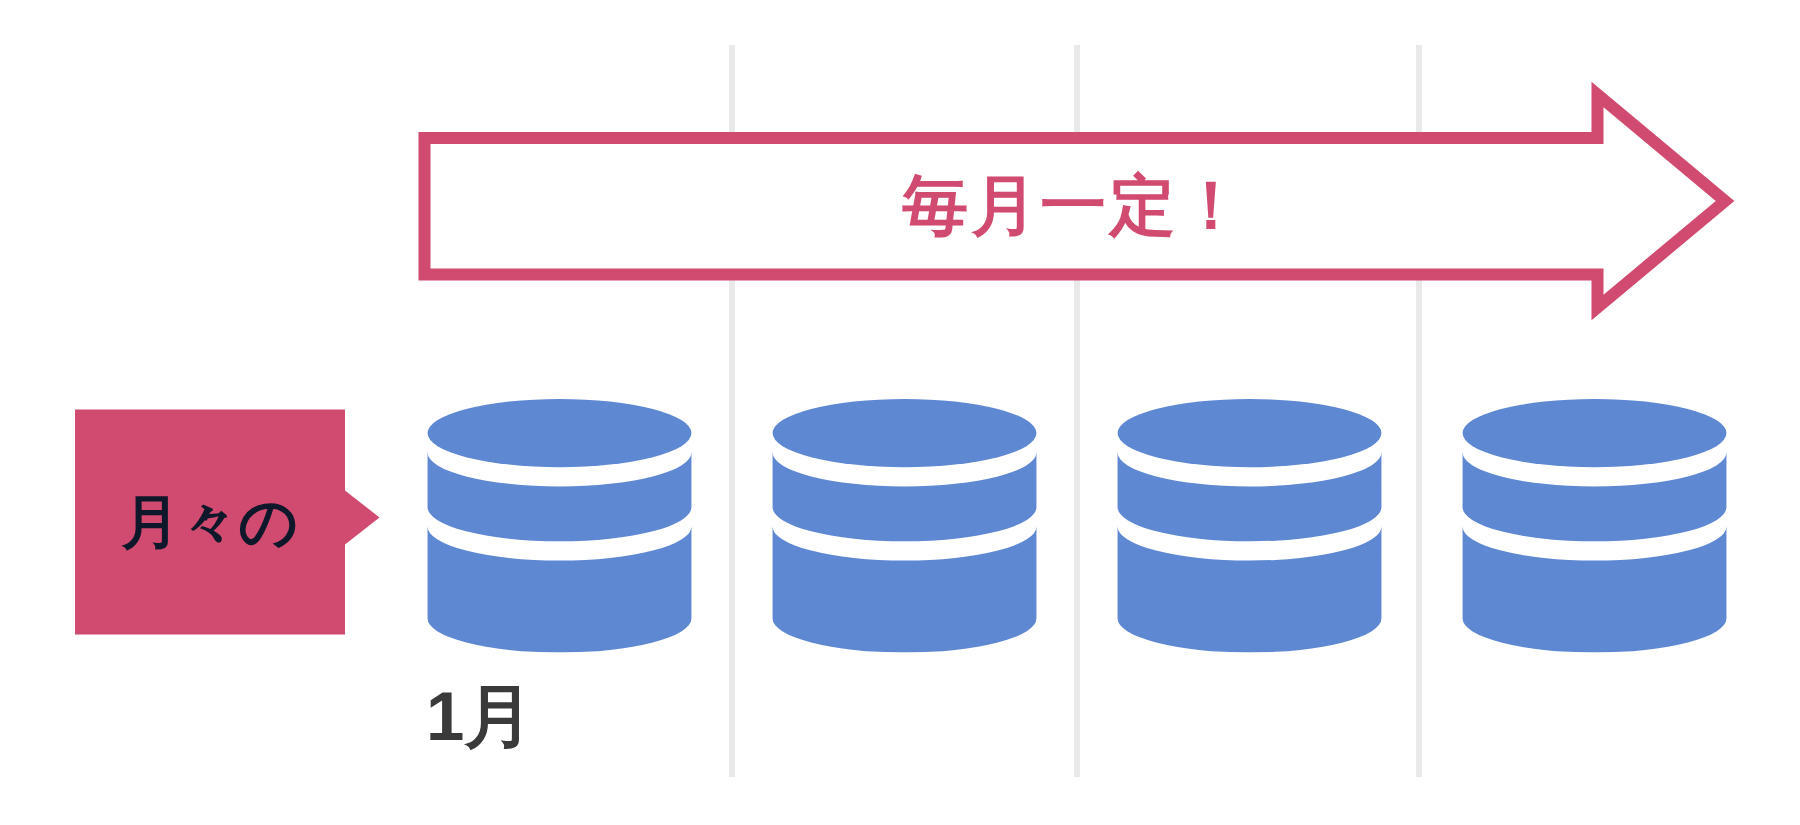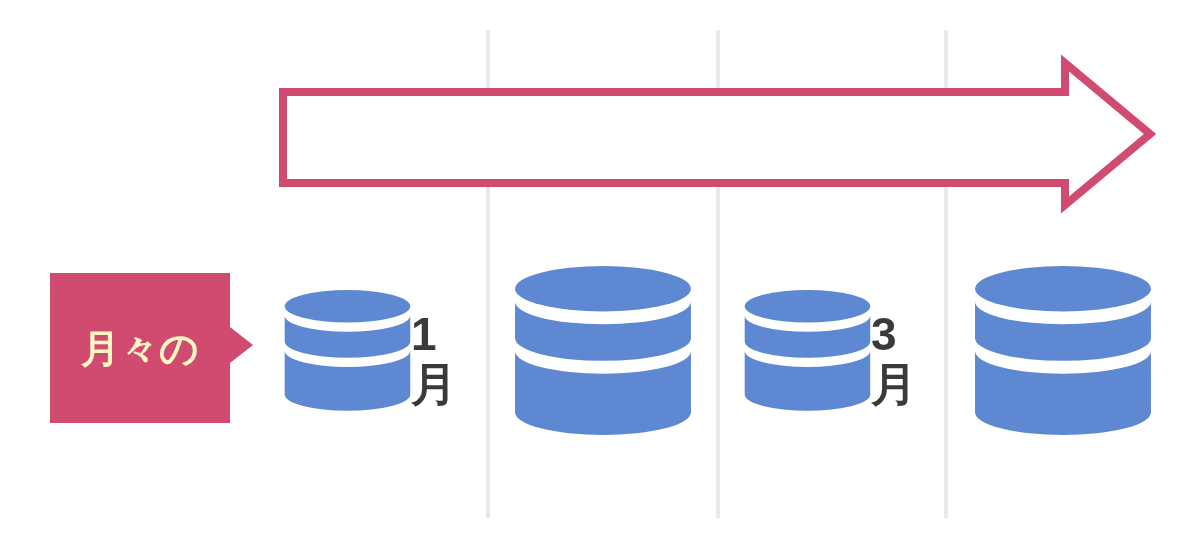--- a/index.html
+++ b/index.html
@@ -62,21 +62,21 @@
   }
 
   
   .pay-label {
     position: absolute;
     left: 50px;
     top: 273px;
     width: 180px;
     height: 150px;
     background: var(--pink, #d14a6f);
-    color: #fef9c3;
+    color: #0f172a;
     font-size: 39px;
     font-weight: bold;
     line-height: 57px;
     text-align: center;
     display: flex;
     flex-direction: column;
     justify-content: center;
     z-index: 2;
   }
   .pay-pointer {
@@ -95,22 +95,22 @@
     position: absolute;
     left: 284px;
     top: 265px;
     display: flex;
     gap: 52px;
     z-index: 1;
   }
   .month-col {
     width: 178px;
     display: flex;
-    flex-direction: row;
-    align-items: center;
+    flex-direction: column;
+    align-items: flex-start;
   }
   .cyl-svg {
     width: 178px;
     height: 170px;
     display: block;
   }
   .cyl { fill: var(--blue, #5f88d3); }
   .month-label {
     margin-top: 17px;
     font-size: 46px;
@@ -124,20 +124,21 @@
 
 <div class="canvas">
 
   <div class="gridline g1"></div>
   <div class="gridline g2"></div>
   <div class="gridline g3"></div>
 
   <svg class="arrow-svg" viewBox="0 0 875 150" aria-hidden="true">
     <polygon class="arrow-poly" points="4,33 786,33 786,4 871,75 786,146 786,124 4,124"></polygon>
   </svg>
+  <div class="arrow-label">毎月一定！</div>
 
   <div class="pay-label">
     <div>月々の</div>
     <div class="pay-pointer"></div>
   </div>
 
   <div class="months-row">
 
     <div class="month-col">
       <svg class="cyl-svg" viewBox="0 0 180 172" aria-hidden="true">
@@ -155,21 +156,20 @@
         <path class="cyl" d="M1,87 A89,23 0 0 0 179,87 L179,149 A89,23 0 0 1 1,149 Z"></path>
       </svg>
     </div>
 
     <div class="month-col">
       <svg class="cyl-svg" viewBox="0 0 180 172" aria-hidden="true">
         <ellipse class="cyl" cx="90" cy="24" rx="89" ry="23"></ellipse>
         <path class="cyl" d="M1,37 A89,23 0 0 0 179,37 L179,74 A89,23 0 0 1 1,74 Z"></path>
         <path class="cyl" d="M1,87 A89,23 0 0 0 179,87 L179,149 A89,23 0 0 1 1,149 Z"></path>
       </svg>
-      <div class="month-label">3月</div>
     </div>
 
     <div class="month-col">
       <svg class="cyl-svg" viewBox="0 0 180 172" aria-hidden="true">
         <ellipse class="cyl" cx="90" cy="24" rx="89" ry="23"></ellipse>
         <path class="cyl" d="M1,37 A89,23 0 0 0 179,37 L179,74 A89,23 0 0 1 1,74 Z"></path>
         <path class="cyl" d="M1,87 A89,23 0 0 0 179,87 L179,149 A89,23 0 0 1 1,149 Z"></path>
       </svg>
     </div>
 

